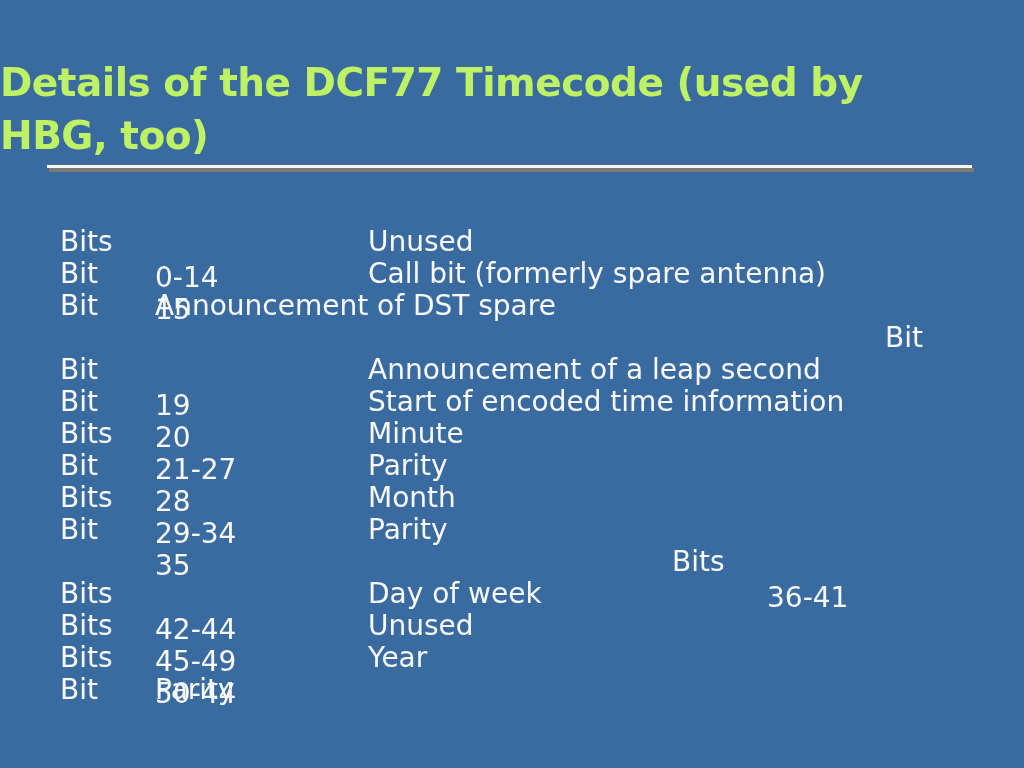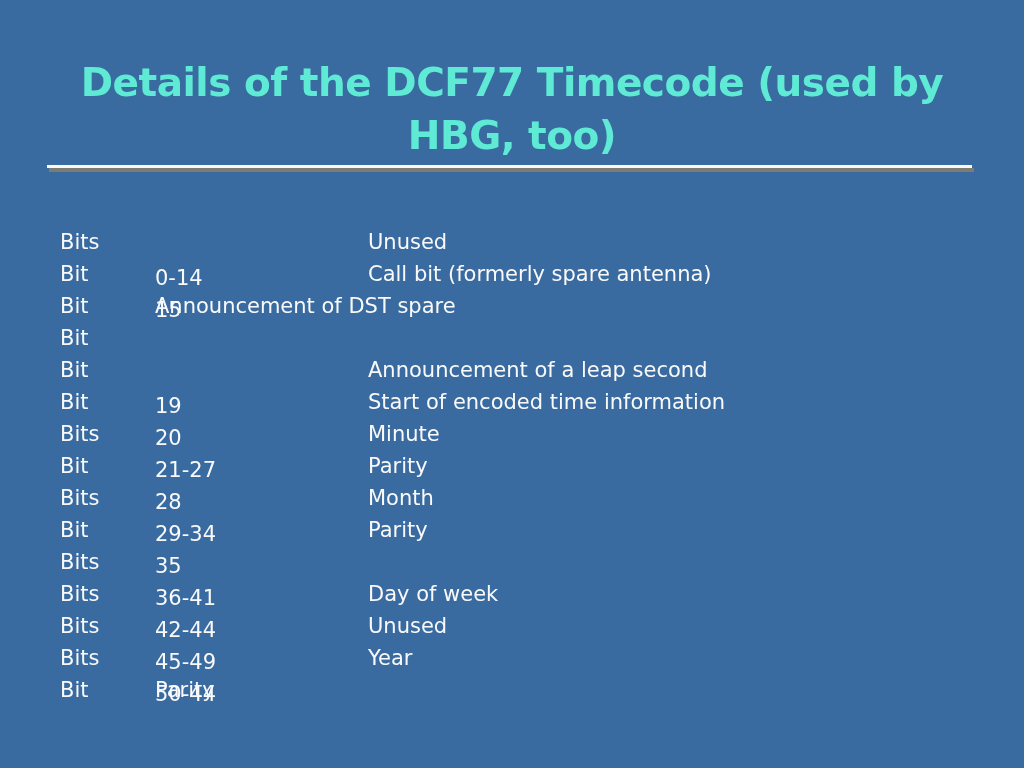--- a/index.html
+++ b/index.html
@@ -17,25 +17,25 @@
   }
   .slide {
     position: absolute;
     inset: 0;
   }
   .title {
     position: absolute;
     left: 0;
     right: 0;
     top: 56px;
-    text-align: center;
+    text-align: left;
     font-size: 39px;
     line-height: 53px;
     font-weight: bold;
-    color: #5eead4;
+    color: #bef264;
     letter-spacing: -0.5px;
   }
   .title .line { white-space: nowrap; }
   .rule-white {
     position: absolute;
     left: 47px;
     top: 165px;
     width: 925px;
     height: 3px;
     background: #F8F8F6;
@@ -49,24 +49,25 @@
     background: #7E7C72;
   }
   .bit-table {
     position: absolute;
     left: 60px;
     top: 226px;
     width: 920px;
   }
   .row {
     display: flex;
-    font-size: 21px;
+    font-size: 28px;
     line-height: 32px;
     height: 32px;
     white-space: nowrap;
+    justify-content: flex-end;
   }
   .c1 { width: 95px;  flex: 0 0 auto; }
   .c2 { width: 213px; flex: 0 0 auto; margin-top: 36px; }
   .c3 { flex: 1 1 auto; }
 </style>
 </head>
 <body>
 
 <div class="slide">
 

